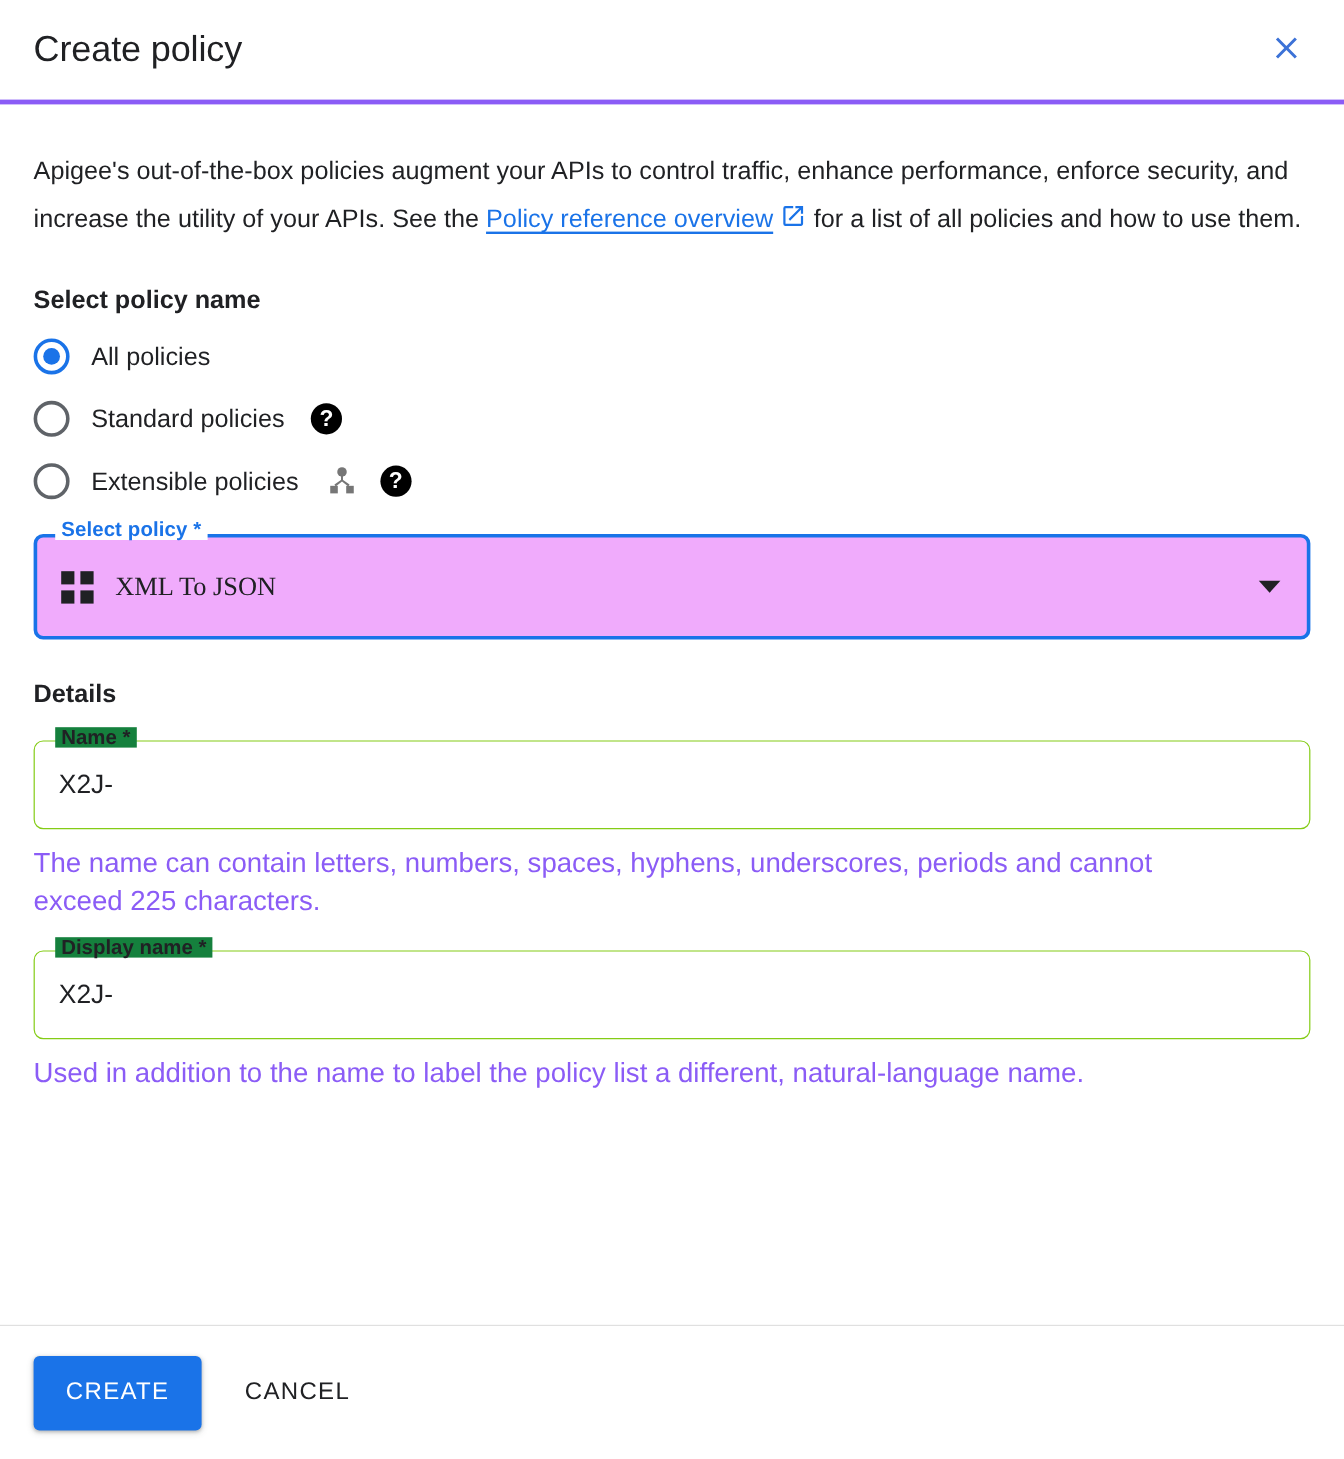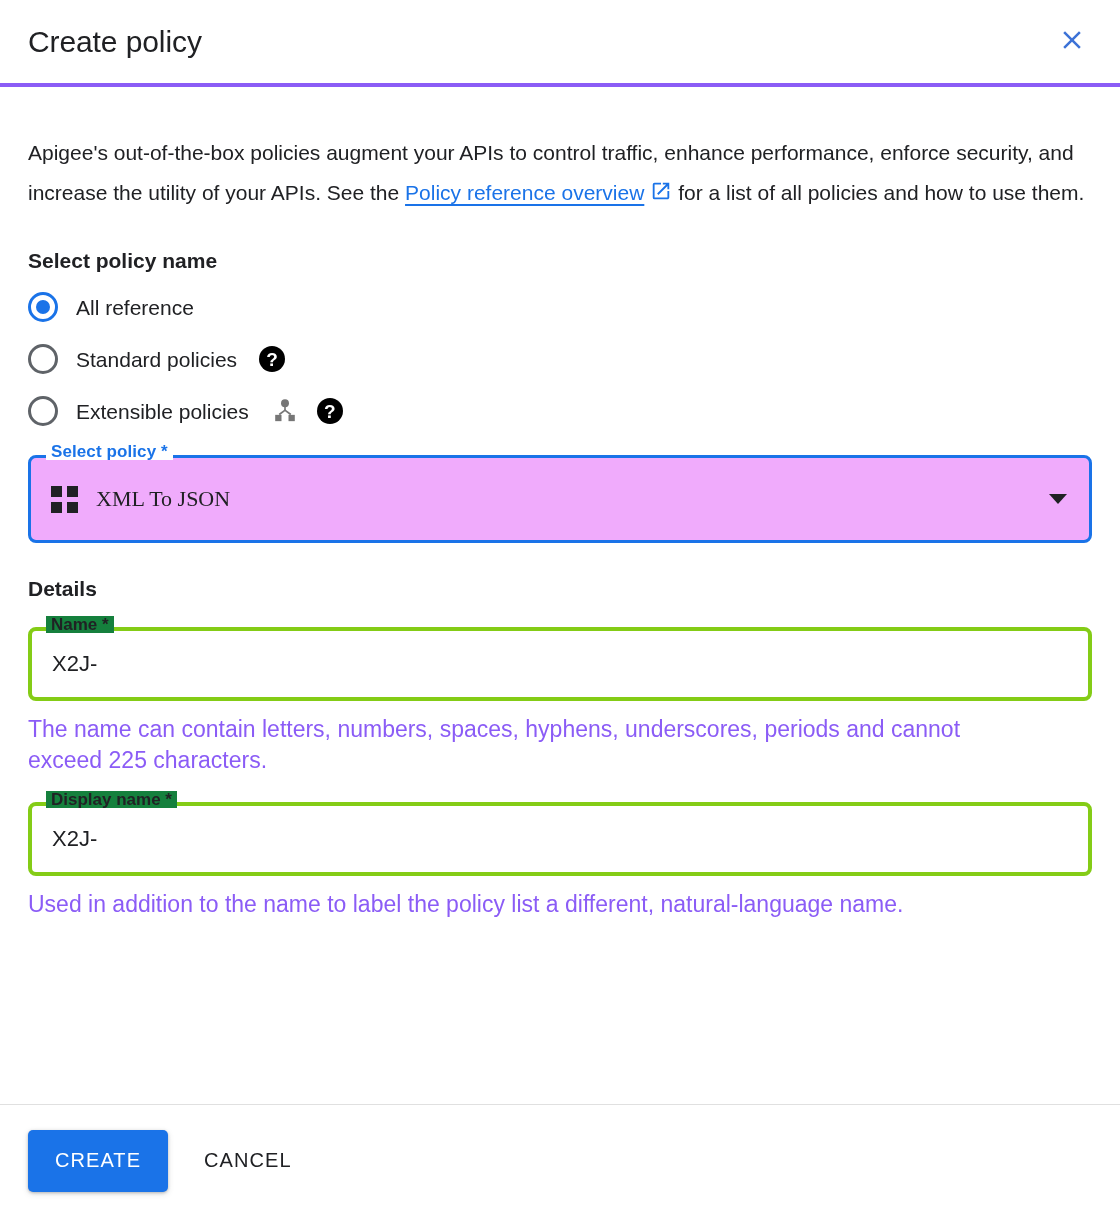--- a/index.html
+++ b/index.html
@@ -46,21 +46,21 @@
   }
 
   
   .dialog-body {
     flex: 1 1 auto;
     padding: 0 28px;
     overflow: hidden;
   }
 
   .intro {
-    margin-top: 46px;
+    margin-top: 36px;
     font-size: 21px;
     line-height: 40px;
     color: #202124;
     max-width: 1060px;
   }
   .intro a.link {
     color: #1a73e8;
     text-decoration: underline;
     text-underline-offset: 4px;
     cursor: pointer;
@@ -195,21 +195,21 @@
 
   
   .field-wrap {
     position: relative;
     margin-top: 26px;
     height: 74px;
   }
   .field-box {
     position: absolute;
     inset: 0;
-    border: 4px solid #84cc16;
+    border: 1px solid #84cc16;
     border-radius: 8px;
     background: #fff;
     display: flex;
     align-items: center;
     padding: 0 20px;
   }
   .field-legend {
     position: absolute;
     top: -11px;
     left: 18px;
@@ -303,21 +303,21 @@
           <path d="M19 19H5V5h7V3H5a2 2 0 0 0-2 2v14a2 2 0 0 0 2 2h14c1.1 0 2-.9 2-2v-7h-2v7zM14 3v2h3.59l-9.83 9.83 1.41 1.41L19 6.41V10h2V3h-7z" fill="#1a73e8"></path>
         </svg>
       </span><span> for a list of all policies and how to use them.</span></p>
 
     <h3 class="section-title">Select policy name</h3>
 
     <div class="radio-group">
 
       <div class="radio-row checked">
         <span class="radio-mark"></span>
-        <span class="radio-label">All reference</span>
+        <span class="radio-label">All policies</span>
       </div>
 
       <div class="radio-row">
         <span class="radio-mark"></span>
         <span class="radio-label">Standard policies</span>
         <span class="icon-gap">
           <span class="help-icon">?</span>
         </span>
       </div>
 

